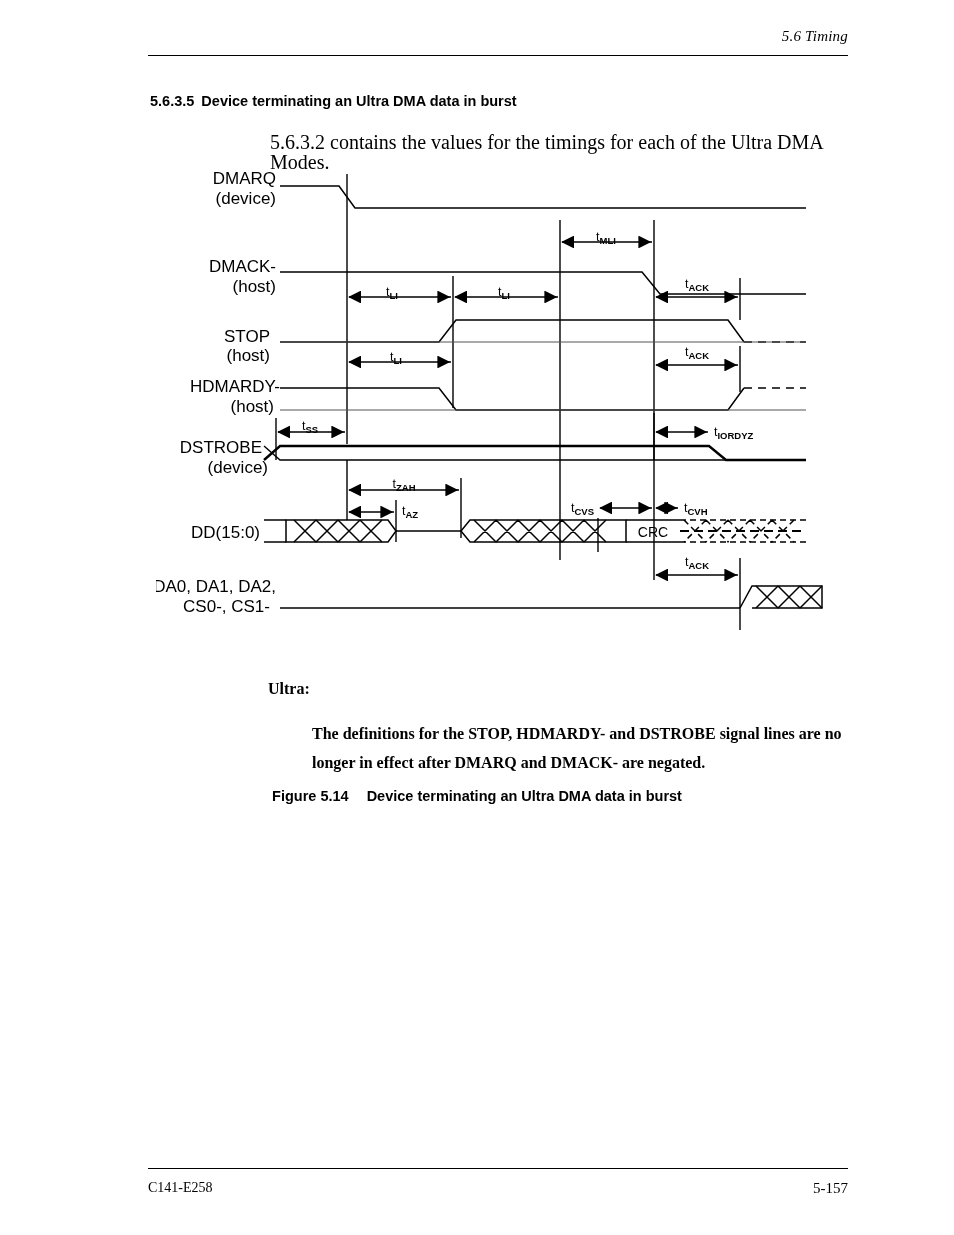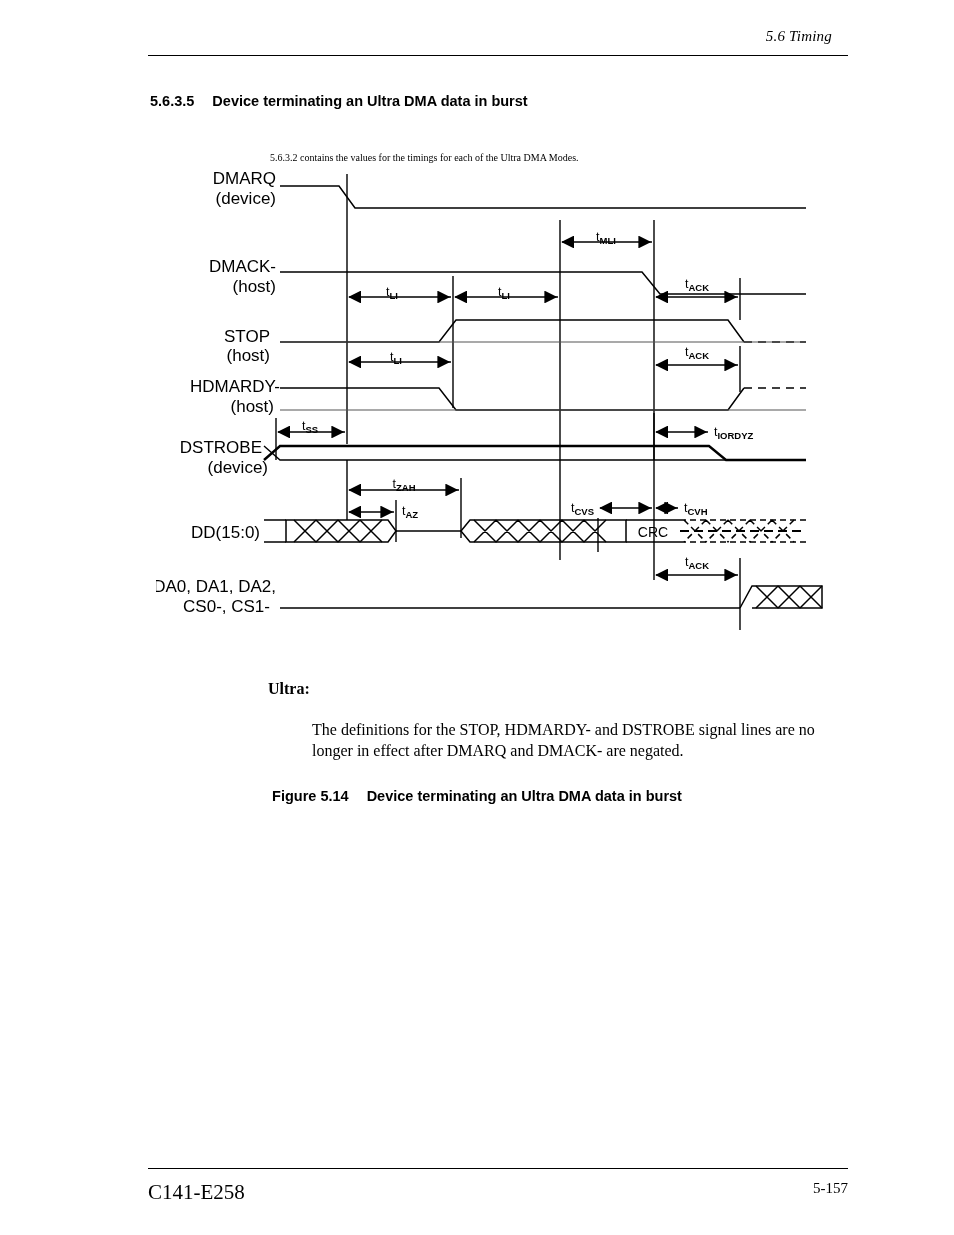--- a/index.html
+++ b/index.html
@@ -20,21 +20,21 @@
   
   .page-header {
     position: absolute;
     left: 148px;
     top: 28px;
     width: 700px;
     height: 32px;
   }
   .page-header .header-text {
     position: absolute;
-    right: 16px;
+    right: 0;
     top: 0;
     font-family: "Liberation Serif", serif;
     font-style: italic;
     font-size: 15px;
     letter-spacing: 0.2px;
     white-space: nowrap;
   }
   .page-header .rule {
     position: absolute;
     left: 0;
@@ -46,29 +46,29 @@
   
   .section-heading {
     position: absolute;
     left: 150px;
     top: 93px;
     font-family: "Liberation Sans", sans-serif;
     font-weight: bold;
     font-size: 14.5px;
     white-space: nowrap;
   }
-  .section-heading .num { margin-right: 18px; }
+  .section-heading .num { margin-right: 7px; }
 
   .intro-para {
     position: absolute;
     left: 270px;
-    top: 148px;
+    top: 132px;
     width: 600px;
     font-family: "Liberation Serif", serif;
-    font-size: 10px;
+    font-size: 20px;
     line-height: 20px;
   }
 
   
   .figure-wrap {
     position: absolute;
     left: 156px;
     top: 160px;
     width: 700px;
     height: 480px;
@@ -84,21 +84,22 @@
     font-weight: bold;
     font-size: 16px;
   }
   .note-body {
     position: absolute;
     left: 312px;
     top: 719px;
     width: 540px;
     font-family: "Liberation Serif", serif;
     font-size: 16px;
-    line-height: 21px;
+    line-height: 29px;
+    font-weight: bold;
   }
 
   .figure-caption {
     position: absolute;
     left: 0;
     right: 0;
     top: 788px;
     text-align: center;
     font-family: "Liberation Sans", sans-serif;
     font-weight: bold;
@@ -117,21 +118,21 @@
   .page-footer .rule {
     position: absolute;
     left: 0; right: 0; top: 0;
     border-top: 1.4px solid #000;
   }
   .page-footer .doc-id {
     position: absolute;
     left: 0;
     top: 12px;
     font-family: "Liberation Serif", serif;
-    font-size: 21px;
+    font-size: 14px;
   }
   .page-footer .page-num {
     position: absolute;
     right: 0;
     top: 12px;
     font-family: "Liberation Serif", serif;
     font-size: 15px;
     text-align: center;
   }
 

